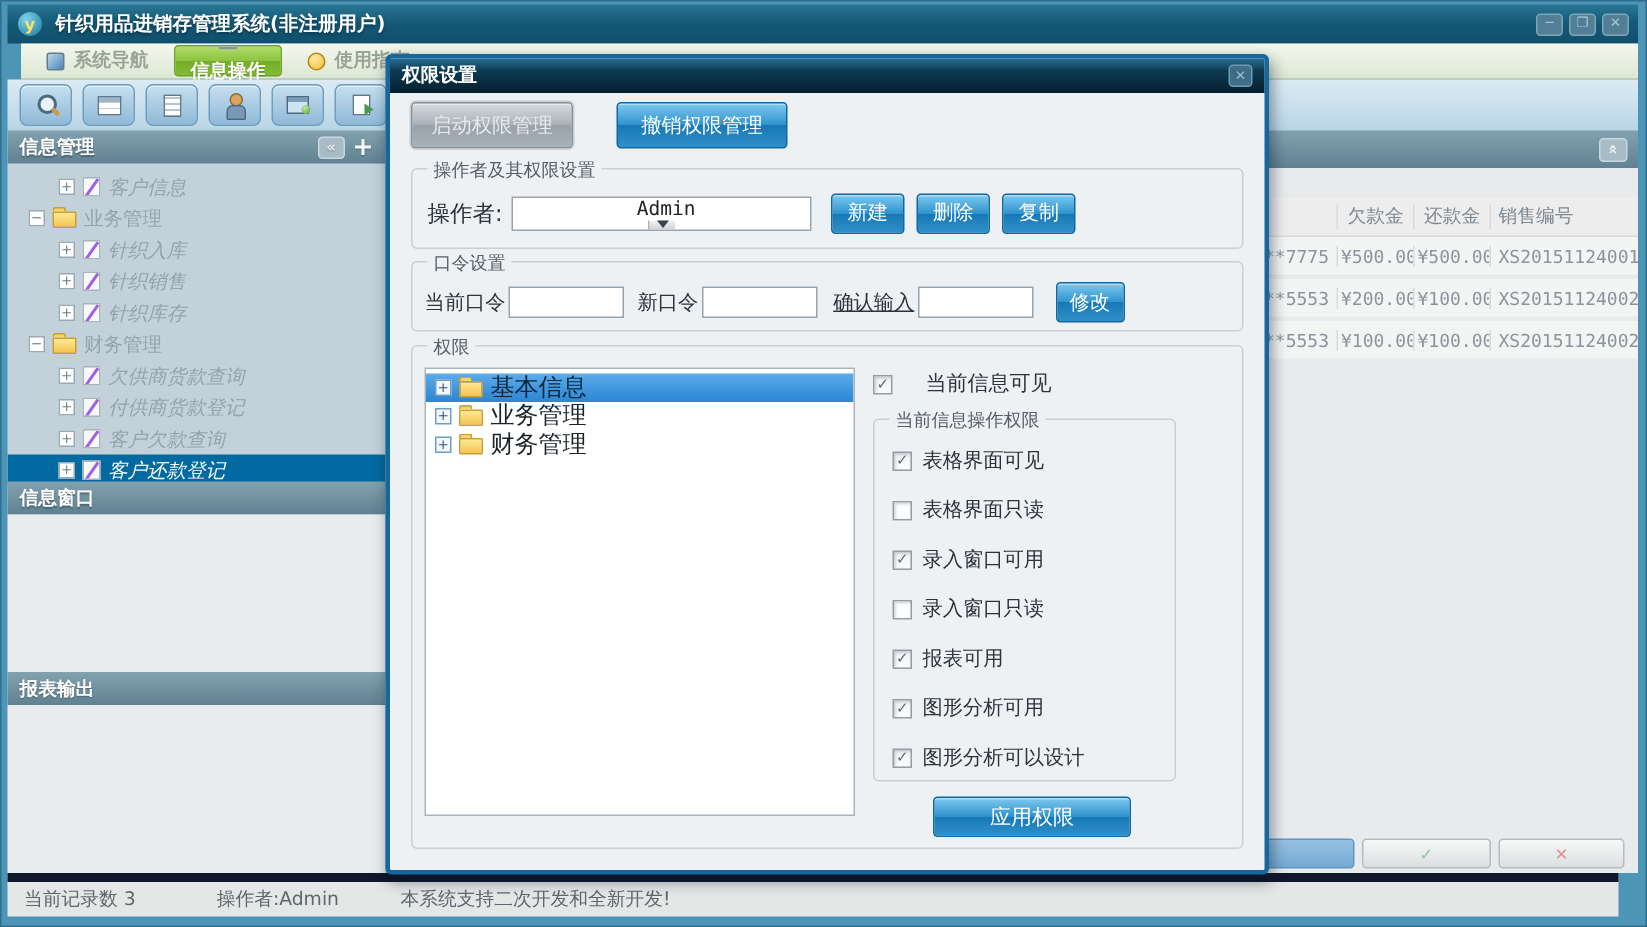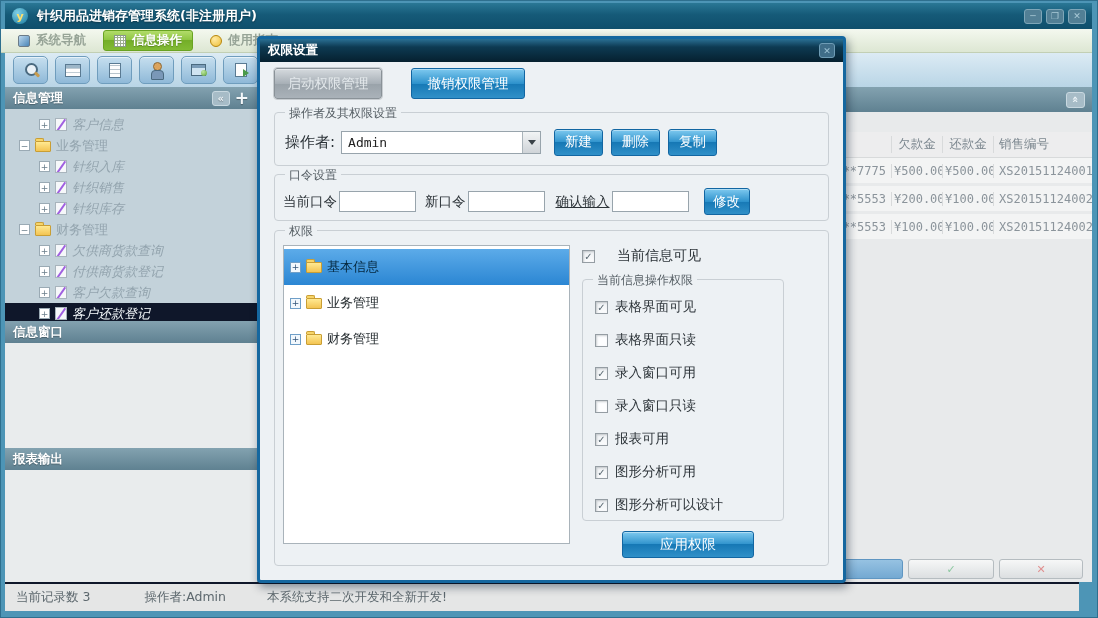--- a/index.html
+++ b/index.html
@@ -12,27 +12,27 @@
     background:linear-gradient(#2a7795,#155a78 45%,#0f4f6c);display:flex;align-items:center;color:#fff;}
   .app-logo{width:16px;height:16px;margin-left:7px;border-radius:50%;flex:none;
     background:radial-gradient(circle at 35% 30%,#7fd0e8,#1a7a9c);color:#ffe06a;
     font-size:11px;font-weight:bold;display:flex;align-items:center;justify-content:center;}
   .wtitle{margin-left:9px;font-size:13px;font-weight:bold;text-shadow:0 1px 2px rgba(0,0,0,.4);}
   .winctrls{margin-left:auto;margin-right:6px;display:flex;gap:4px;}
   .wbtn{width:18px;height:15px;border-radius:3px;background:#527f95;border:1px solid #7ea6b8;
     color:#a9c9d6;font-size:9px;display:flex;align-items:center;justify-content:center;cursor:pointer;}
 
   
-  .tabbar{position:absolute;left:0;top:28px;right:5px;height:24px;
+  .tabbar{position:absolute;left:13px;top:28px;right:5px;height:24px;
     background:linear-gradient(#f4f8ef,#dde7d3);border-bottom:1px solid #c2cfb4;
     display:flex;align-items:center;gap:7px;padding-left:7px;}
   .tab{display:flex;align-items:center;gap:6px;height:21px;padding:0 10px;border-radius:3px;
     font-size:12.5px;color:#97a497;font-weight:bold;cursor:pointer;}
   .tab.active{background:linear-gradient(#b2dc6a,#8cc43e 50%,#74ae28 50%,#82bb34);
-    border:1px solid #69a322;color:#fff;text-shadow:0 1px 1px rgba(0,0,0,.25);}
+    border:1px solid #69a322;color:#fff;text-shadow:0 1px 1px rgba(0,0,0,.25);flex-direction:column;}
   .i-nav-square{width:12px;height:12px;background:linear-gradient(135deg,#bcd8ee,#4a86b8);
     border:1px solid #6b7b88;border-radius:2px;}
   .i-grid{width:12px;height:12px;border:1px solid #8a978b;background-color:#fcfefb;
     background-image:repeating-linear-gradient(0deg,transparent 0 2px,#9cae8e 2px 3px),
     repeating-linear-gradient(90deg,transparent 0 2px,#9cae8e 2px 3px);}
   .i-guide-clock{width:12px;height:12px;border-radius:50%;border:1px solid #b8860b;
     background:radial-gradient(circle at 35% 30%,#ffe9a0,#eec03a);}
 
   
   .toolbar{position:absolute;left:4px;top:52px;right:5px;height:34px;
@@ -69,21 +69,21 @@
   .shead{height:22px;flex:none;background:linear-gradient(#83a2b0,#5f8191);display:flex;align-items:center;
     color:#fff;font-size:12.5px;font-weight:bold;padding:0 8px;text-shadow:0 1px 1px rgba(0,0,0,.3);}
   .hctrl{margin-left:auto;display:flex;gap:5px;align-items:center;}
   .hbtn{width:18px;height:15px;border-radius:3px;background:#a7bcc7;border:1px solid #c8d8e0;
     color:#edf4f8;font-size:10px;display:flex;align-items:center;justify-content:center;cursor:pointer;}
   .plus{color:#f4f8fa;font-size:17px;font-weight:bold;cursor:pointer;line-height:15px;}
   .tree{height:212px;flex:none;padding-top:5px;}
   .titem{height:21px;display:flex;align-items:center;gap:5px;color:#93a4ae;font-size:13px;
     cursor:pointer;padding-left:14px;}
   .titem.lvl1{padding-left:34px;font-style:italic;}
-  .titem.selected{background:#0f172a;color:#f6fbfd;}
+  .titem.selected{background:#0369a1;color:#f6fbfd;}
   .node-expander{width:11px;height:11px;flex:none;background:#fff;border:1px solid #9aaab4;
     color:#6a7e8a;font-size:9px;display:flex;align-items:center;justify-content:center;}
   .titem .node-expander::after{content:"+";}
   .titem.folder .node-expander::after{content:"−";}
   .folder-glyph{width:16px;height:11px;flex:none;position:relative;
     background:linear-gradient(#ffe992,#f3c452);border:1px solid #c99e34;border-radius:1px;margin-top:1px;}
   .folder-glyph::before{content:"";position:absolute;left:-1px;top:-4px;width:7px;height:2px;
     background:#f7d569;border:1px solid #c99e34;border-bottom:none;border-radius:2px 2px 0 0;}
   .card-glyph{width:12px;height:13px;flex:none;background:#f6f8fa;border:1px solid #a8b4bc;position:relative;overflow:hidden;}
   .card-glyph::after{content:"";position:absolute;left:4px;top:-1px;width:2px;height:15px;background:#a060e0;transform:rotate(35deg);}
@@ -111,21 +111,21 @@
   .fbtn{height:20px;display:flex;align-items:center;justify-content:center;border-radius:3px;
     border:1px solid #b5bcc0;background:linear-gradient(#f6f7f7,#dcdfe1);cursor:pointer;font-size:11px;}
   .fbtn.blue{background:linear-gradient(#96c2e2,#74a9d2);border-color:#5f96c2;width:132px;}
   .fbtn.w1{width:86px;}.fbtn.w2{width:84px;}
   .g-up{color:#2e9ea0;font-size:8px;}
   .g-check{color:#8cc8a0;font-weight:bold;}
   .g-x{color:#e09090;font-weight:bold;}
 
   
   .statusbar{position:absolute;left:4px;right:18px;bottom:6px;height:29px;background:#e5e6e6;
-    border-top:2px solid #0f172a;display:flex;align-items:center;font-size:12.5px;color:#5d686e;}
+    border-top:6px solid #0f172a;display:flex;align-items:center;font-size:12.5px;color:#5d686e;}
   .st1{margin-left:11px;}.st2{margin-left:54px;}.st3{margin-left:41px;}
 
   
   .dialog{position:absolute;left:256px;top:35px;width:589px;height:547px;background:#edf1f4;
     border:3px solid #15679f;border-radius:4px;box-shadow:2px 4px 10px rgba(0,20,40,.45);z-index:10;}
   .dtitle{height:23px;background:linear-gradient(#2a6f93,#0d3a52 35%,#06202f);display:flex;
     align-items:center;padding:0 8px;}
   .dtitle .dt{color:#fff;font-size:12.5px;font-weight:bold;}
   .dclose{margin-left:auto;width:16px;height:15px;background:#3f6d88;border:1px solid #6e9cb5;
     border-radius:3px;color:#9cc2d4;font-size:9px;display:flex;align-items:center;justify-content:center;cursor:pointer;}
@@ -137,35 +137,35 @@
     box-shadow:inset 0 1px 0 rgba(255,255,255,.4);}
   .btn.disabled{background:linear-gradient(#d5dade,#a8b0b7 50%,#99a2a9 50%,#aab2b9);
     border:1px solid #8a9298;outline:1px solid #c8cdd1;color:#e4e9ec;cursor:default;}
   .b-start{width:108px;height:31px;}
   .b-revoke{width:114px;height:31px;}
   .group{position:relative;border:1px solid #c9cfd4;border-radius:4px;}
   .glabel{position:absolute;top:-8px;left:10px;background:#edf1f4;padding:0 4px;font-size:12px;color:#555e64;}
   .g-op{height:54px;margin-bottom:8px;display:flex;align-items:center;padding:6px 10px 0;}
   .oplabel{font-size:15px;color:#2c3338;}
   .combo{margin-left:6px;width:200px;height:23px;background:#fff;border:1px solid #98a4ac;
-    display:flex;align-items:center;cursor:pointer;}
+    display:flex;align-items:center;cursor:pointer;flex-direction:column;}
   .combo-val{flex:1;padding-left:6px;font-family:"DejaVu Sans Mono","Liberation Mono",monospace;font-size:13px;color:#222;}
   .combo-btn{width:18px;height:21px;background:linear-gradient(#f2f4f5,#cfd4d8);border-left:1px solid #aab4ba;
     display:flex;align-items:center;justify-content:center;}
   .caret{width:0;height:0;border-left:4px solid transparent;border-right:4px solid transparent;border-top:5px solid #3a4248;}
   .b-sm{width:49px;height:27px;}
   .ml13{margin-left:13px;}.ml8{margin-left:8px;}
   .g-pwd{height:47px;margin-bottom:9px;display:flex;align-items:center;padding:8px 8px 0;}
   .plab{font-size:13.5px;color:#2c3338;}
   .pin{width:77px;height:21px;border:1px solid #98a4ac;background:#fff;margin-left:2px;padding:0 4px;font-size:12px;}
   .ml9{margin-left:9px;}.ml11{margin-left:11px;text-decoration:underline;}
   .b-mod{width:46px;height:27px;margin-left:15px;}
   .g-perm{height:336px;padding:14px 8px 0;display:flex;align-items:flex-start;}
   .ptree{width:287px;height:299px;background:#fff;border:1px solid #a9b3ba;padding-top:3px;overflow:hidden;}
-  .ptrow{height:36px;display:flex;align-items:center;gap:5px;padding-left:6px;font-size:13px;color:#1c2327;cursor:pointer;}
+  .ptrow{height:19px;display:flex;align-items:center;gap:5px;padding-left:6px;font-size:16px;color:#1c2327;cursor:pointer;}
   .ptrow.selected{background:linear-gradient(#5cabe9,#2b86d3);color:#04263c;}
   .pexp{width:11px;height:11px;flex:none;background:#f2f8fd;border:1px solid #6f9fc8;color:#33557a;
     font-size:9px;display:flex;align-items:center;justify-content:center;}
   .pexp::after{content:"+";}
   .pright{margin-left:10px;flex:1;}
   .cbtop{display:flex;align-items:center;gap:22px;font-size:14px;color:#2c3338;margin:2px 0 0 2px;cursor:pointer;}
   .g-ops{margin-top:14px;margin-left:2px;width:202px;height:242px;padding:18px 12px 0;}
   .cbrow{display:flex;align-items:center;gap:7px;font-size:13.5px;color:#2c3338;margin-bottom:15px;cursor:pointer;}
   .cb{width:13px;height:13px;flex:none;background:linear-gradient(#eef1f3,#fbfcfd);border:1px solid #959da3;
     box-shadow:inset 1px 1px 2px rgba(60,70,80,.25);display:flex;align-items:center;justify-content:center;

